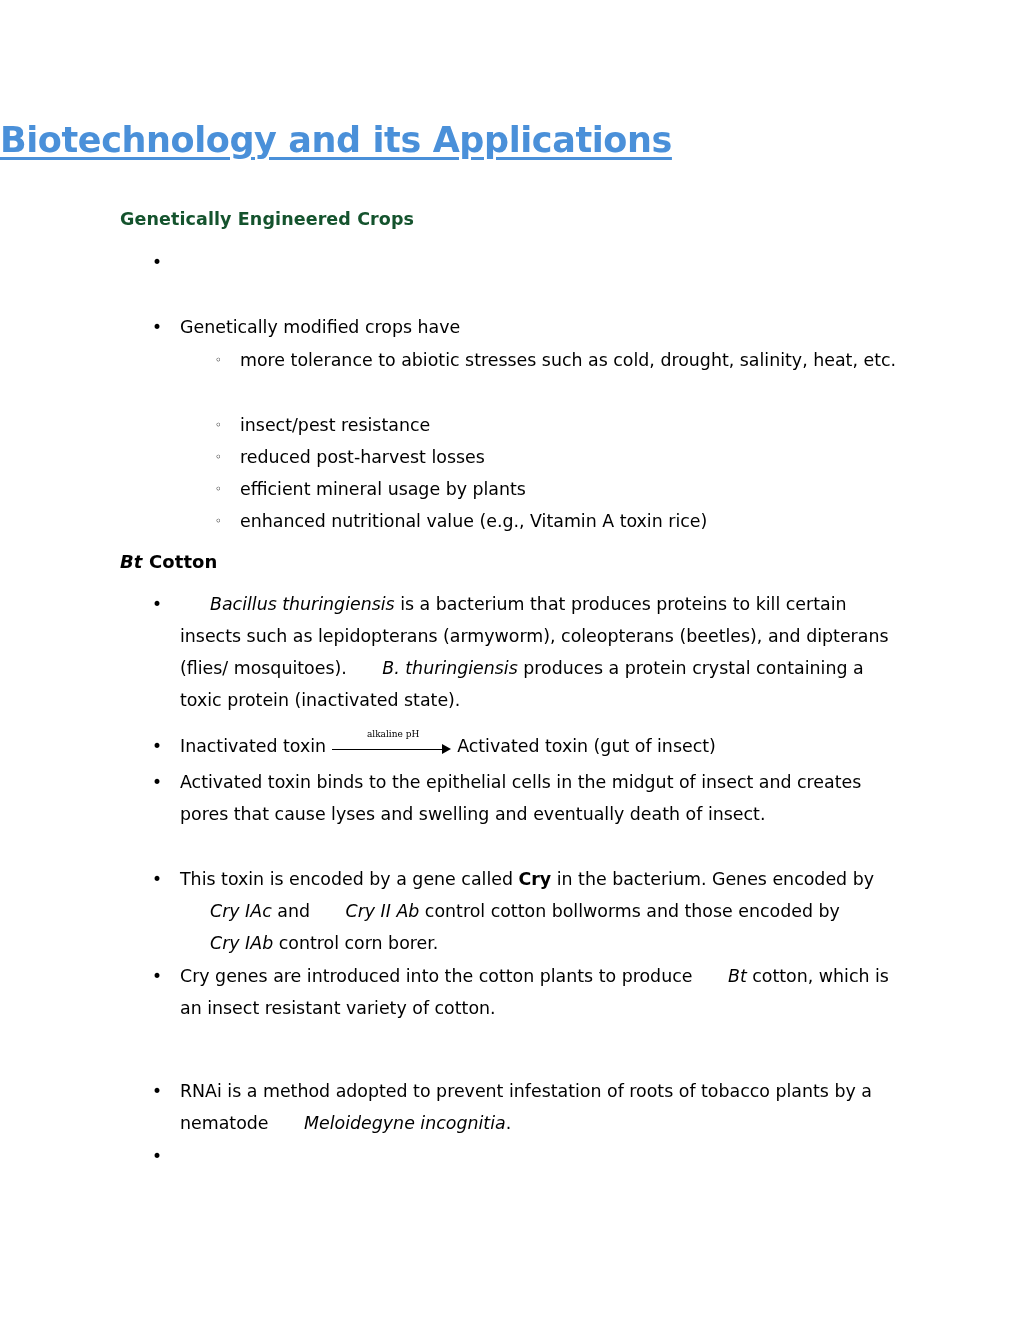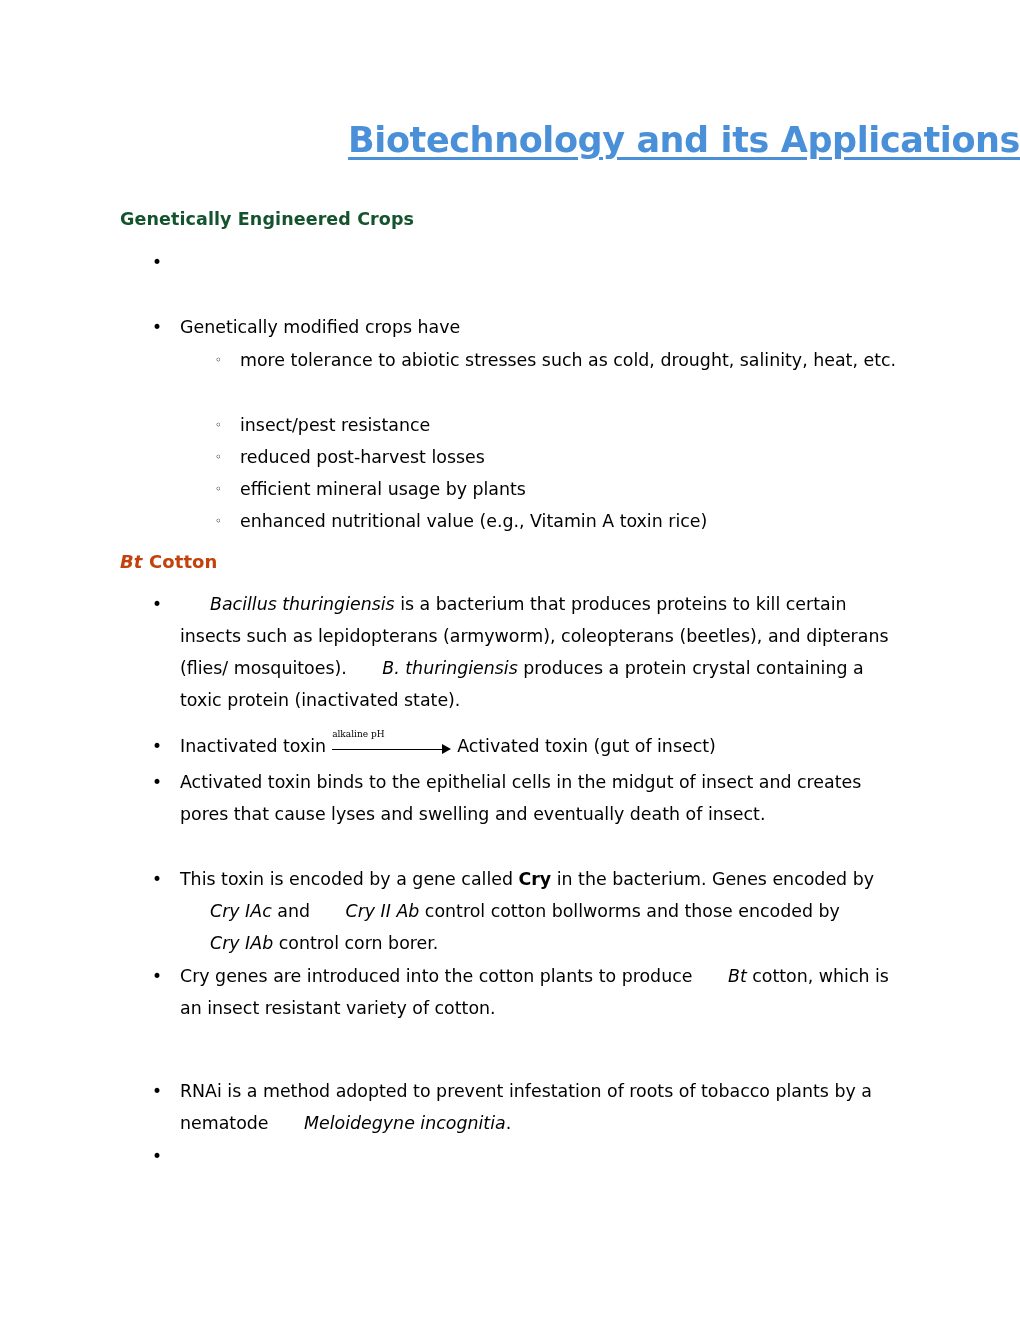--- a/index.html
+++ b/index.html
@@ -20,21 +20,21 @@
     inset: 0;
     padding: 0;
   }
 
   
   .doc-title {
     position: absolute;
     top: 118px;
     left: 0;
     width: 1020px;
-    text-align: right;
+    text-align: left;
     font-family: "DejaVu Sans", "Liberation Sans", sans-serif;
     font-weight: bold;
     font-size: 35px;
     line-height: 44px;
     letter-spacing: -0.4px;
     color: #4a90d9;
     text-decoration: underline;
     text-underline-offset: 5px;
     text-decoration-thickness: 2.5px;
     white-space: nowrap;
@@ -49,21 +49,21 @@
     line-height: 24px;
     color: #14532d;
     letter-spacing: 0.1px;
   }
   .h-blue {
     position: absolute;
     left: 120px;
     font-weight: bold;
     font-size: 18px;
     line-height: 24px;
-    color: #c2410c;
+    color: #000000;
     letter-spacing: 0.1px;
     white-space: nowrap;
   }
   .h-blue .ital { font-style: italic; }
   .h-blue .thin { font-weight: normal; }
 
   
   .bullet {
     position: absolute;
     font-size: 17.4px;
@@ -111,20 +111,21 @@
     width: 122px;
     height: 22px;
     vertical-align: middle;
     margin: 0 3px 0 6px;
   }
   .arrow-label {
     position: absolute;
     top: -7px;
     left: 0;
     width: 122px;
+    text-align: center;
     font-family: "DejaVu Serif", "Liberation Serif", serif;
     font-size: 9px;
     line-height: 11px;
     color: #000000;
   }
   .arrow-line {
     position: absolute;
     top: 13px;
     left: 0;
     width: 116px;

